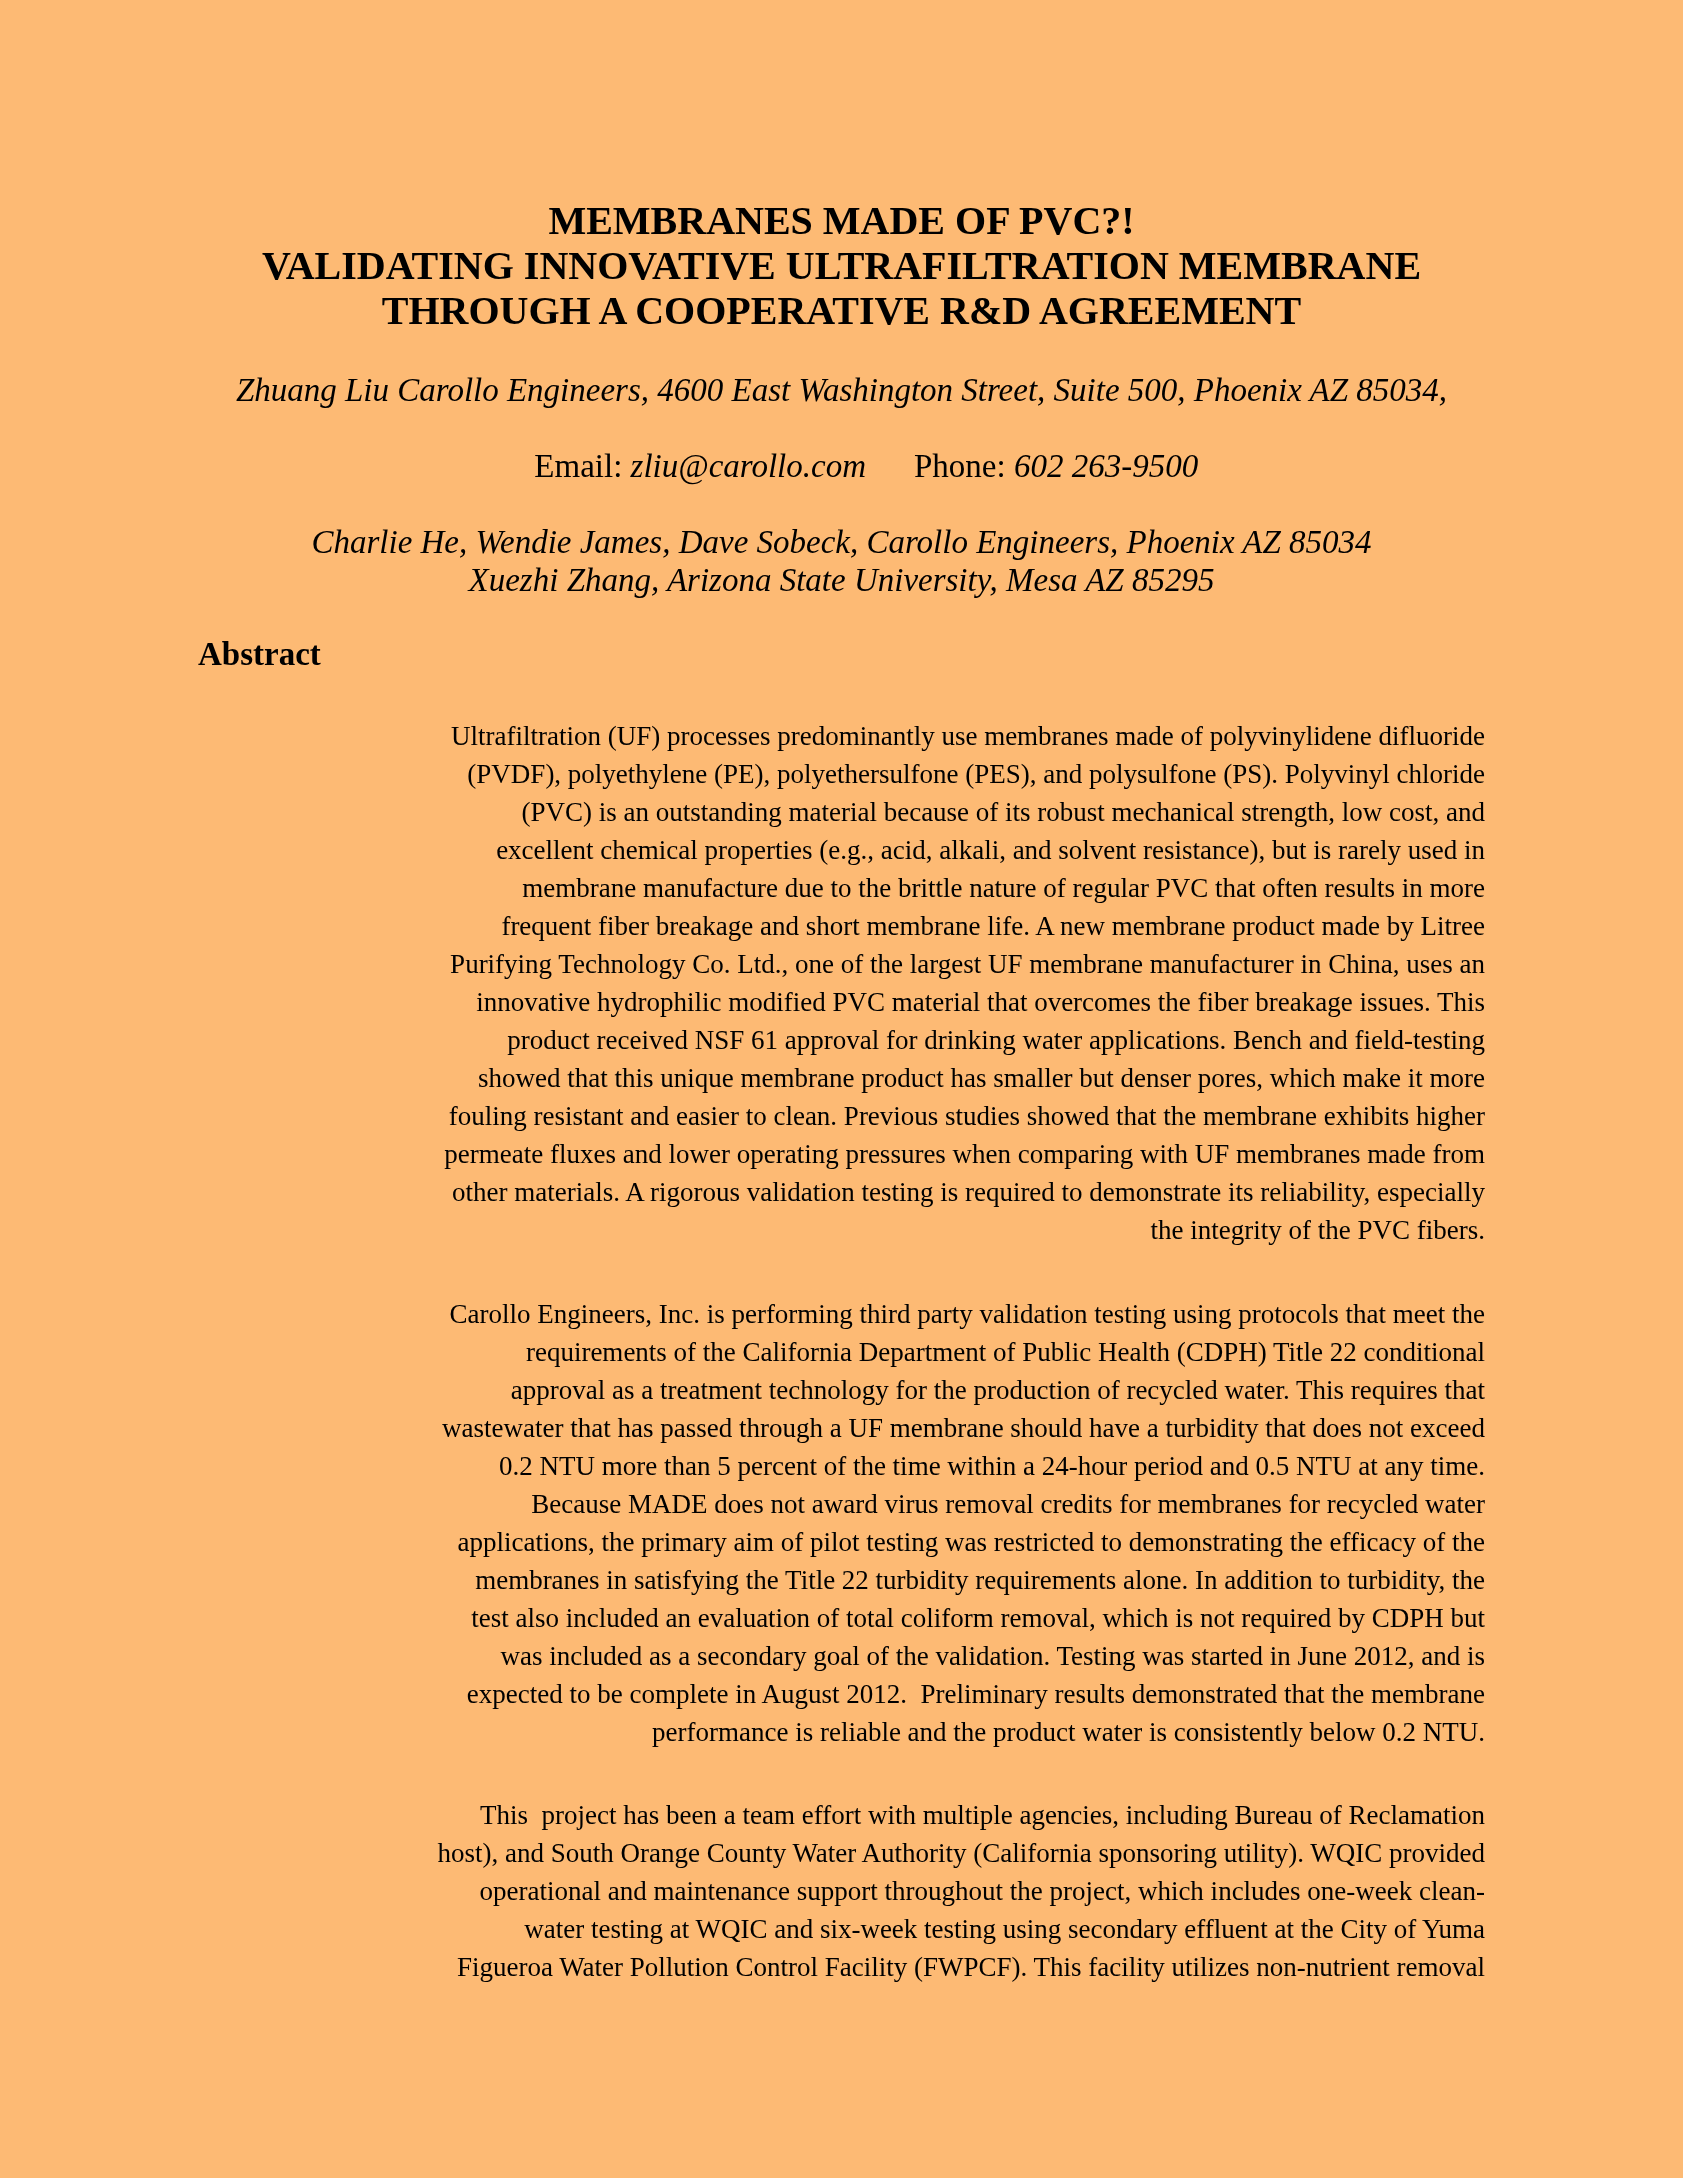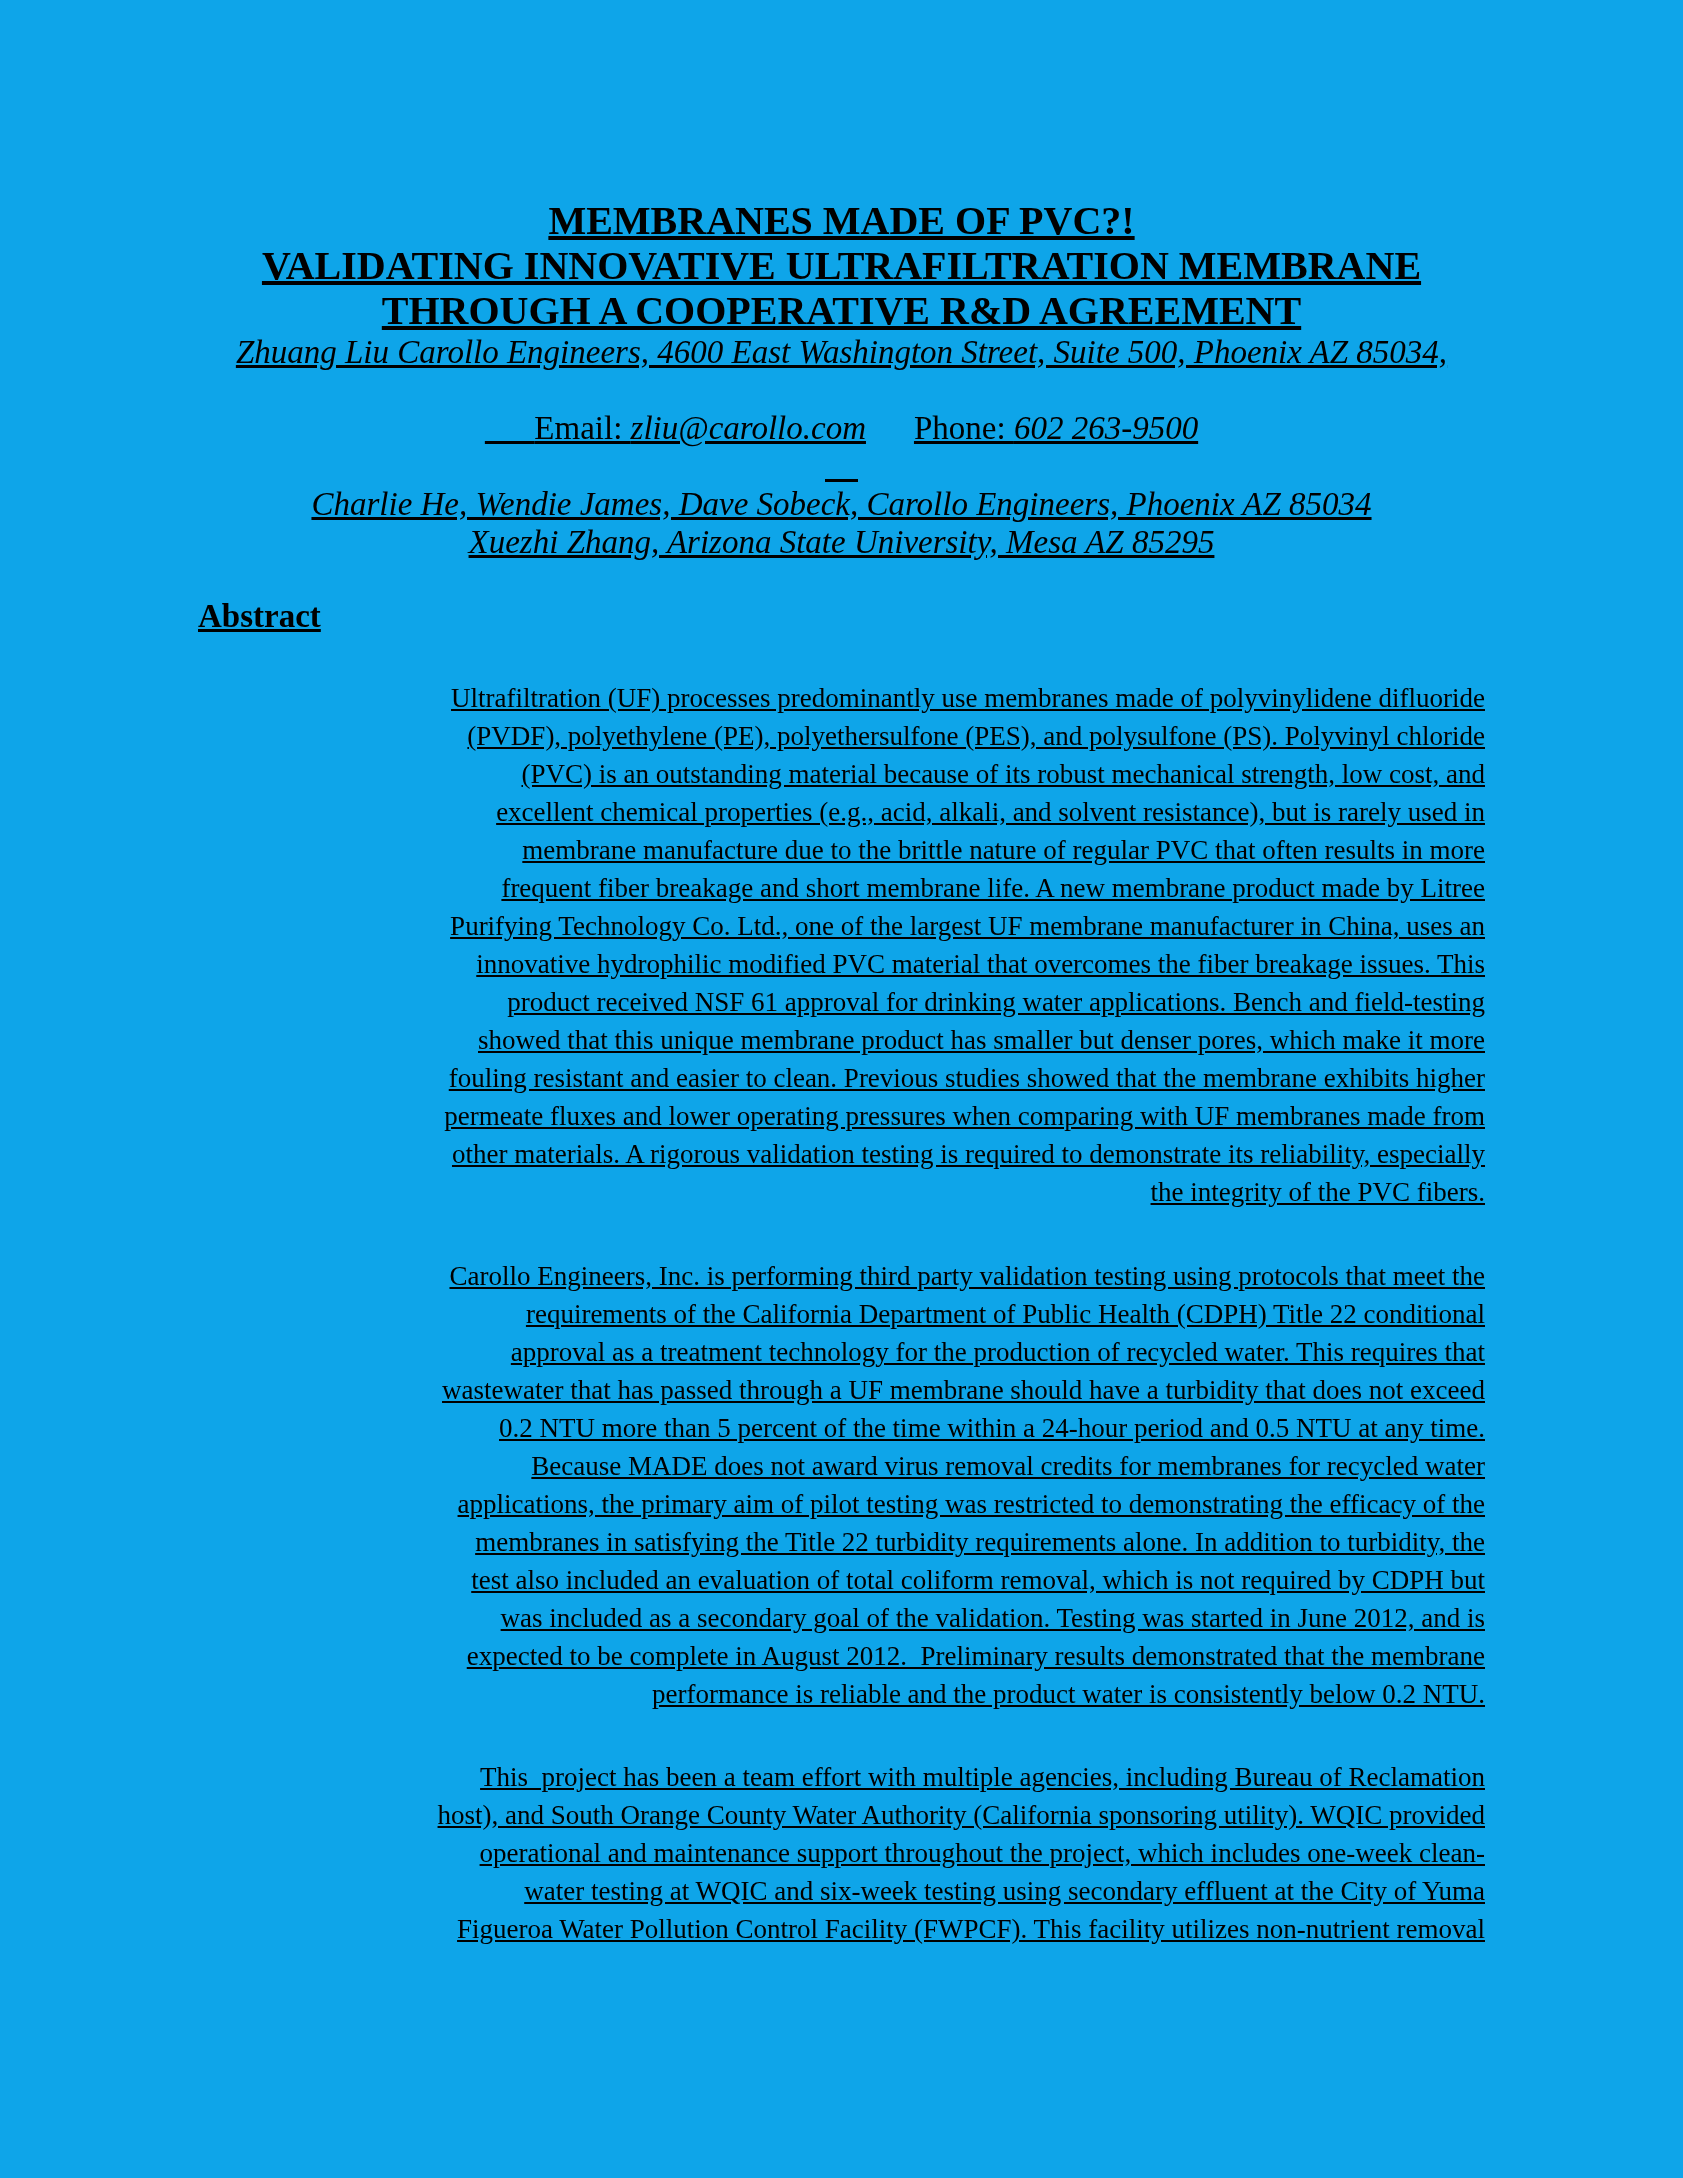--- a/index.html
+++ b/index.html
@@ -4,36 +4,36 @@
 <style>
   html, body {
     margin: 0;
     padding: 0;
     background: #ffffff;
   }
   .page {
     position: relative;
     width: 1683px;
     height: 2178px;
-    background: #0ea5e9;
+    background: #fdba74;
     color: #000000;
     font-family: "Liberation Serif", "DejaVu Serif", serif;
     box-sizing: border-box;
     padding: 198px 198px 0 198px;
     overflow: hidden;
-    text-decoration: underline;
   }
   .title {
     font-size: 40px;
     line-height: 45px;
     font-weight: bold;
     text-align: center;
   }
   .title .line { white-space: pre; }
   .authors {
+    margin-top: 38px;
     font-size: 33px;
     line-height: 38px;
     font-style: italic;
     text-align: center;
   }
   .authors .line { white-space: pre; }
   .authors .upright { font-style: normal; text-align: right; }
   .authors .phone-gap { display: inline-block; width: 48px; }
   .abstract-heading {
     margin: 36px 0 0 0;

